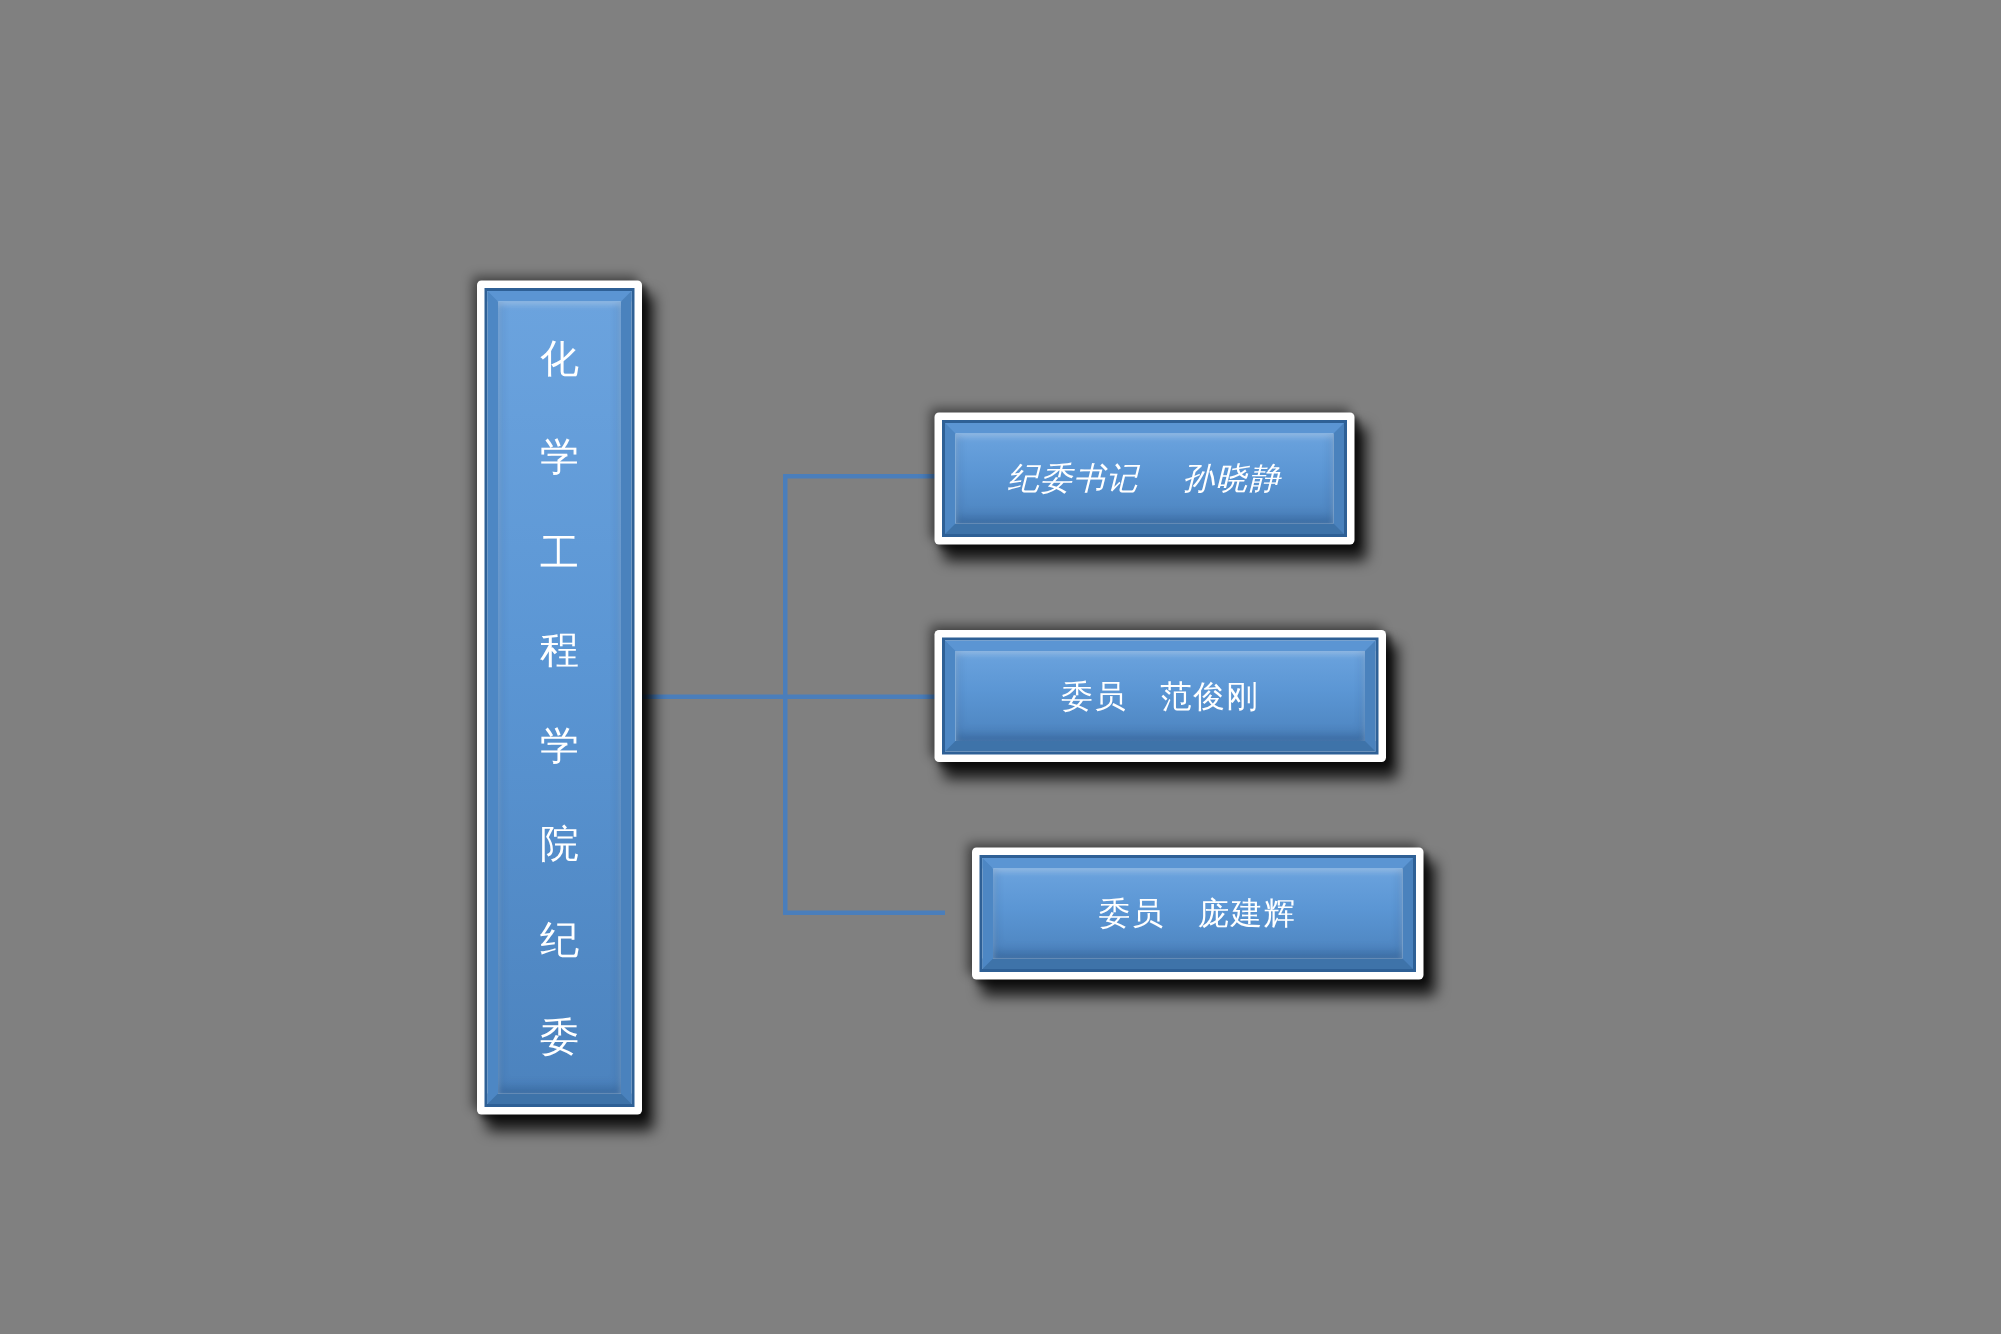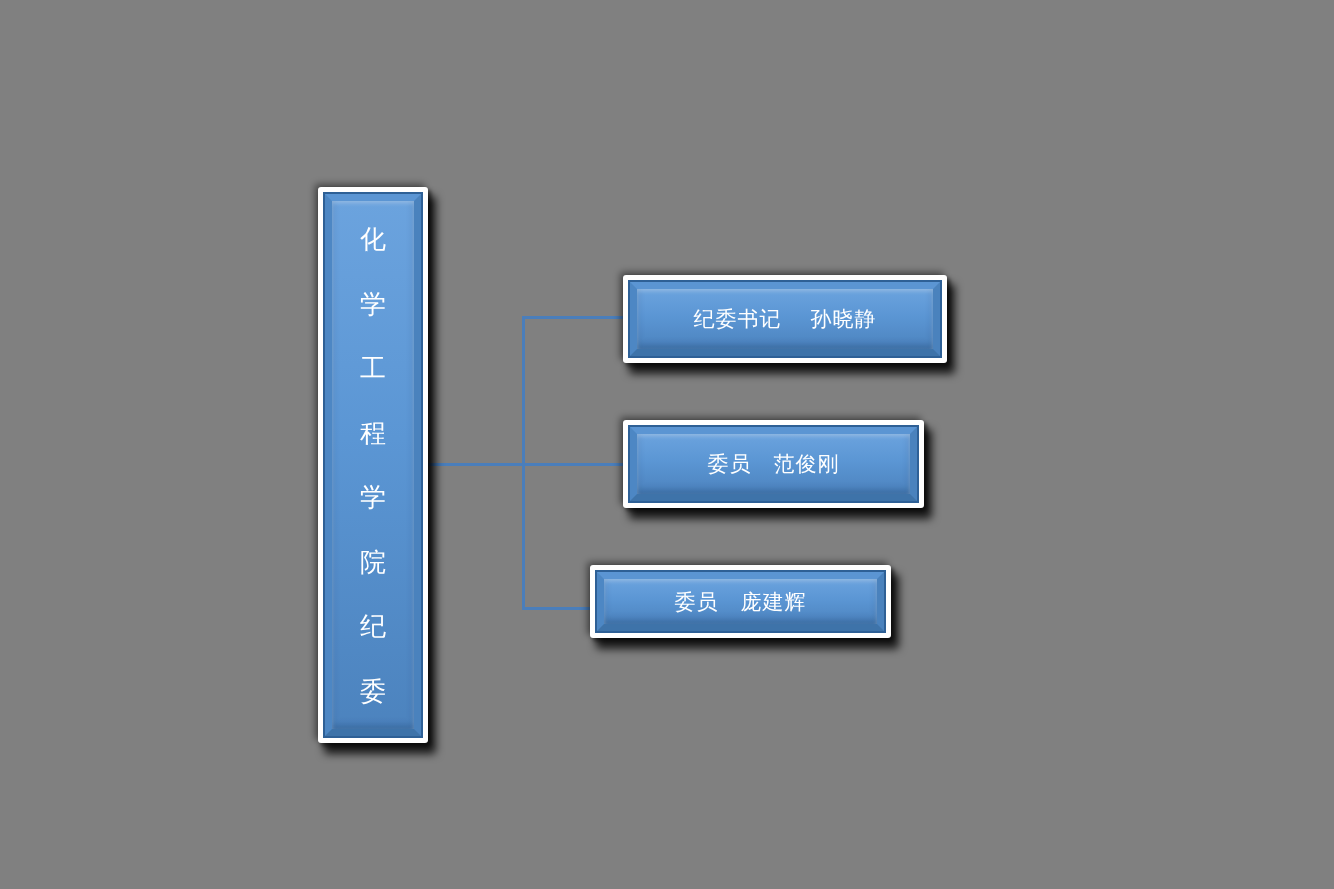--- a/index.html
+++ b/index.html
@@ -52,23 +52,23 @@
     border-width: 7px;
     border-color: #5b95d3 #4a82bd #3e73a9 #4d87c4;
     background: linear-gradient(180deg, #6ba3de 0%, #5b96d4 45%, #4c83be 100%);
     box-shadow: inset 0 2px 4px rgba(255,255,255,0.30),
                 inset 0 -4px 7px rgba(0,30,70,0.25);
     display: flex;
     align-items: center;
     justify-content: center;
   }
   #root-node   { left: 318px; top: 187px; width: 110px; height: 556px; }
-  #member-node-1 { left: 623px; top: 275px; width: 324px; height: 88px; }
+  #member-node-1 { left: 623px; top: 275px; width: 280px; height: 88px; font-style: italic; }
   #member-node-2 { left: 623px; top: 420px; width: 301px; height: 88px; }
-  #member-node-3 { left: 590px; top: 565px; width: 301px; height: 73px; }
+  #member-node-3 { left: 648px; top: 565px; width: 301px; height: 88px; }
 
   .member-label {
     color: #ffffff;
     font-size: 21px;
     letter-spacing: 1px;
     white-space: pre;
     text-align: center;
   }
   
   .root-label {

